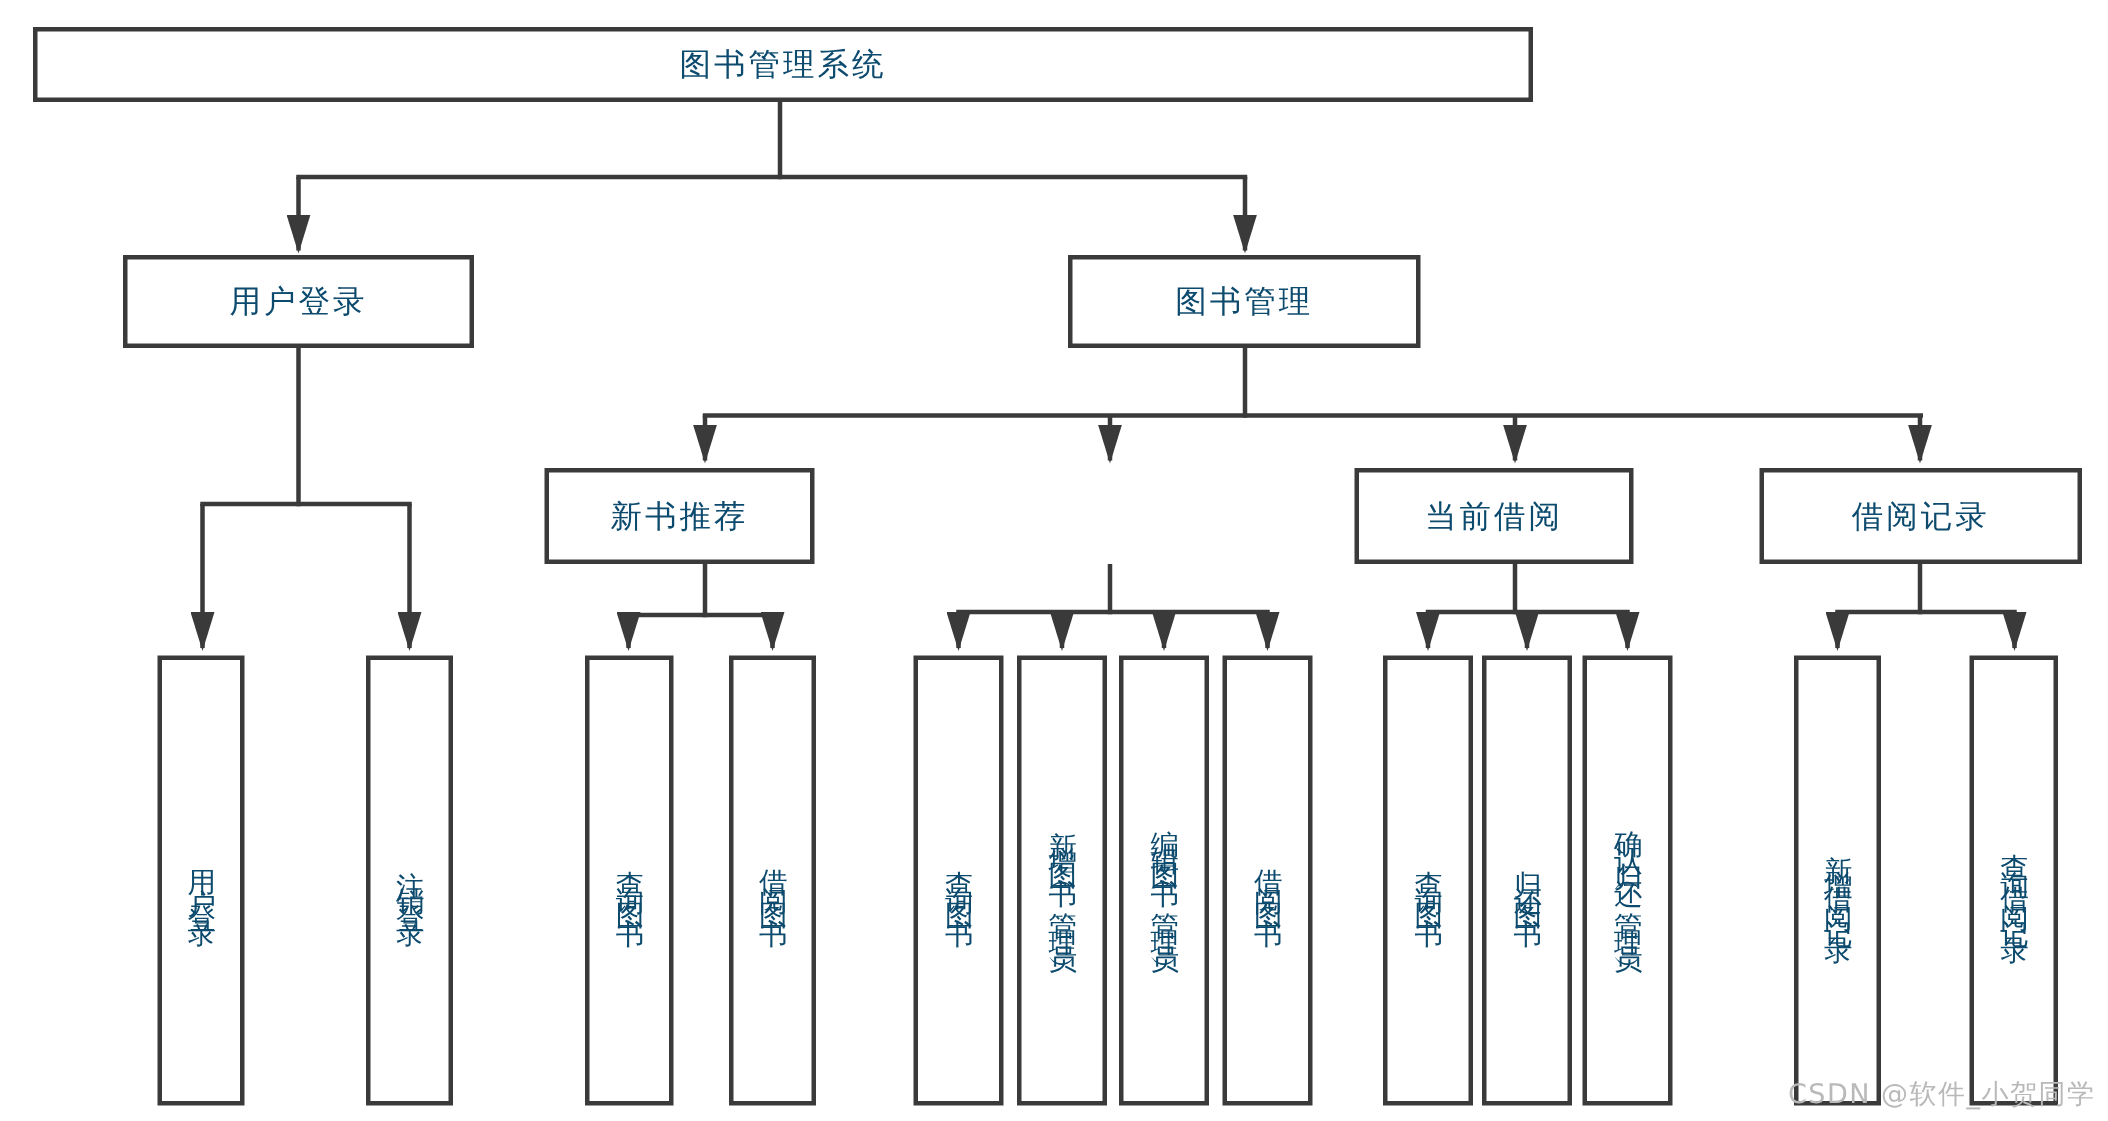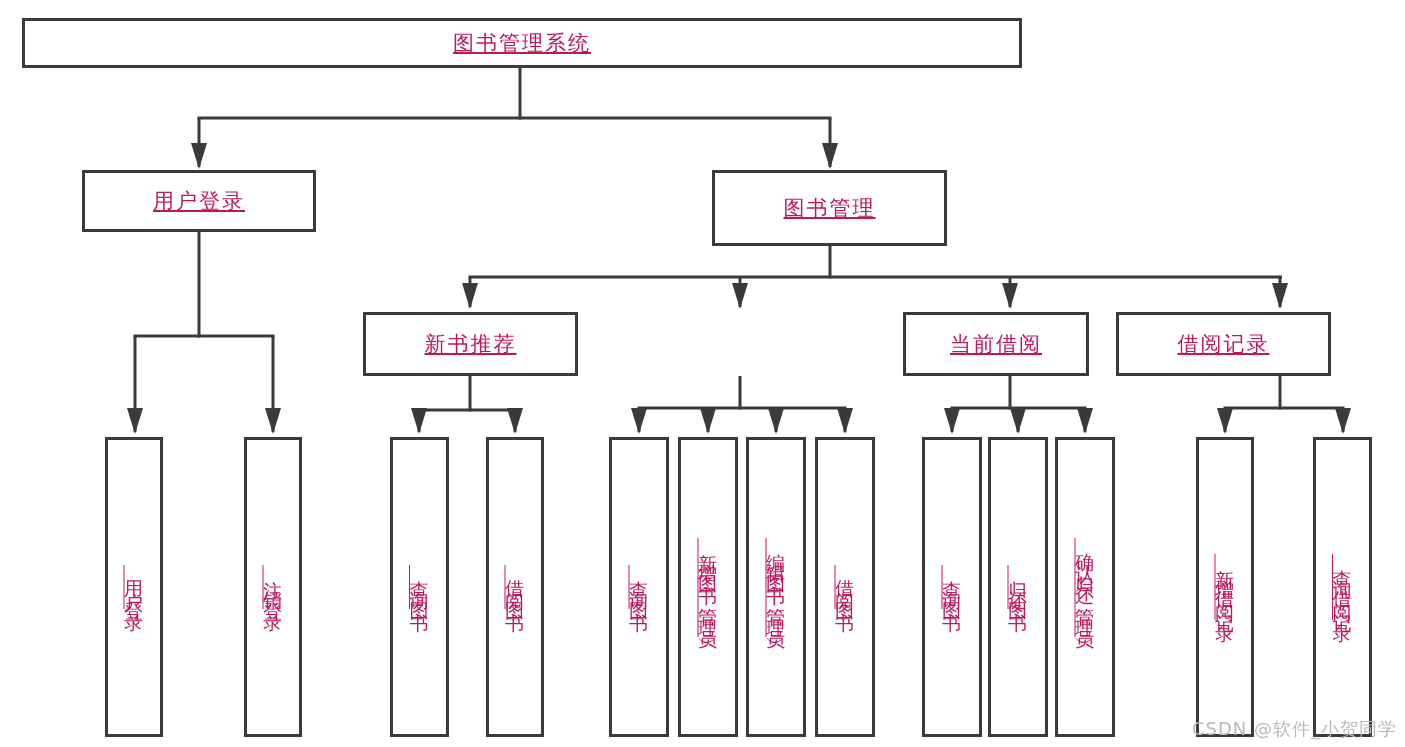--- a/index.html
+++ b/index.html
@@ -4,21 +4,21 @@
 <style>
   html,body{margin:0;padding:0;background:#ffffff;}
   .stage{
     position:relative;width:1405px;height:747px;background:#ffffff;
     font-family:"DejaVu Sans",sans-serif;overflow:hidden;
   }
   .wires{position:absolute;left:0;top:0;width:1405px;height:747px;pointer-events:none;}
   .wires line{stroke:#3a3a3a;stroke-width:3;}
   .box{
     position:absolute;box-sizing:border-box;border:3px solid #3a3a3a;background:#ffffff;
-    display:flex;align-items:center;justify-content:center;color:#be185d;text-decoration:underline;
+    display:flex;align-items:center;justify-content:center;color:#0c4a6e;
   }
   .h{font-size:21px;letter-spacing:2px;white-space:nowrap;}
   .v{
     writing-mode:vertical-rl;text-orientation:mixed;
     font-size:19px;letter-spacing:11px;line-height:1;
   }
   .watermark{
     position:absolute;right:8px;bottom:6px;font-size:18px;color:#b9b9b9;
     letter-spacing:1px;z-index:5;white-space:nowrap;
   }
@@ -90,31 +90,31 @@
     </g>
   </svg>
 
   <div class="box h" style="left:22px;top:18px;width:1000px;height:50px;">
     <span>图书管理系统</span>
   </div>
 
   <div class="box h" style="left:82px;top:170px;width:234px;height:62px;">
     <span>用户登录</span>
   </div>
-  <div class="box h" style="left:712px;top:170px;width:235px;height:76px;">
+  <div class="box h" style="left:712px;top:170px;width:235px;height:62px;">
     <span>图书管理</span>
   </div>
 
-  <div class="box h" style="left:363px;top:312px;width:215px;height:64px;">
+  <div class="box h" style="left:363px;top:312px;width:180px;height:64px;">
     <span>新书推荐</span>
   </div>
   <div class="box h" style="left:903px;top:312px;width:186px;height:64px;">
     <span>当前借阅</span>
   </div>
-  <div class="box h" style="left:1116px;top:312px;width:215px;height:64px;">
+  <div class="box h" style="left:1173px;top:312px;width:215px;height:64px;">
     <span>借阅记录</span>
   </div>
 
   <div class="box v" style="left:105px;top:437px;width:58px;height:300px;">
     <span>用户登录</span>
   </div>
   <div class="box v" style="left:244px;top:437px;width:58px;height:300px;">
     <span>注销登录</span>
   </div>
 

